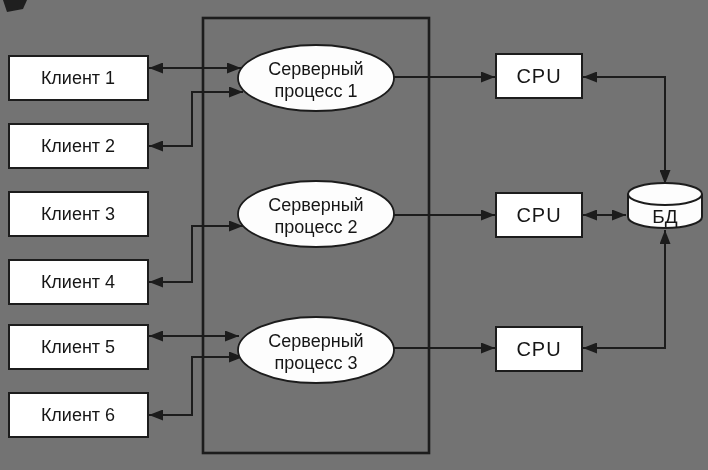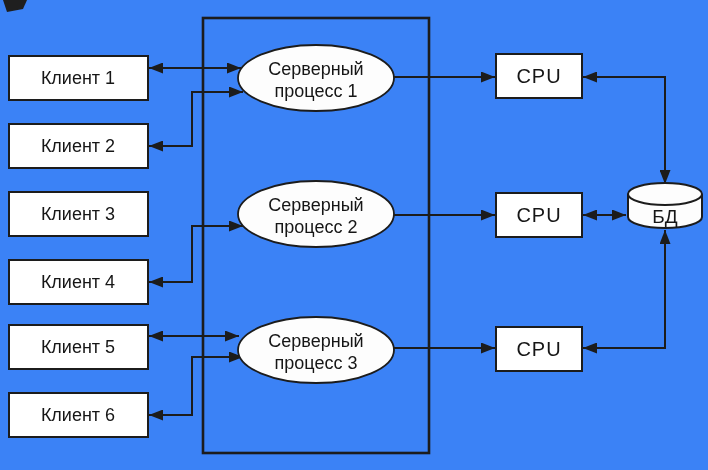--- a/index.html
+++ b/index.html
@@ -1,16 +1,16 @@
 <!DOCTYPE html>
 <html><head>
 <meta charset="utf-8">
 <style>
   html,body{margin:0;padding:0;background:#ffffff;}
-  .stage{position:relative;width:708px;height:470px;background:#3b82f6;overflow:hidden;}
+  .stage{position:relative;width:708px;height:470px;background:#737373;overflow:hidden;}
   .lbl{
     font-family:"Liberation Sans", sans-serif;
     fill:#161616;
     text-anchor:middle;
   }
   .client-lbl, .sp-lbl{font-size:18px;}
   .cpu-lbl{font-size:20px;letter-spacing:1px;}
   .db-lbl{font-size:19px;}
   .node-box{fill:#ffffff;stroke:#1c1c1c;stroke-width:2;}
   .node-ellipse{fill:#fdfdfd;stroke:#1c1c1c;stroke-width:1.8;}

